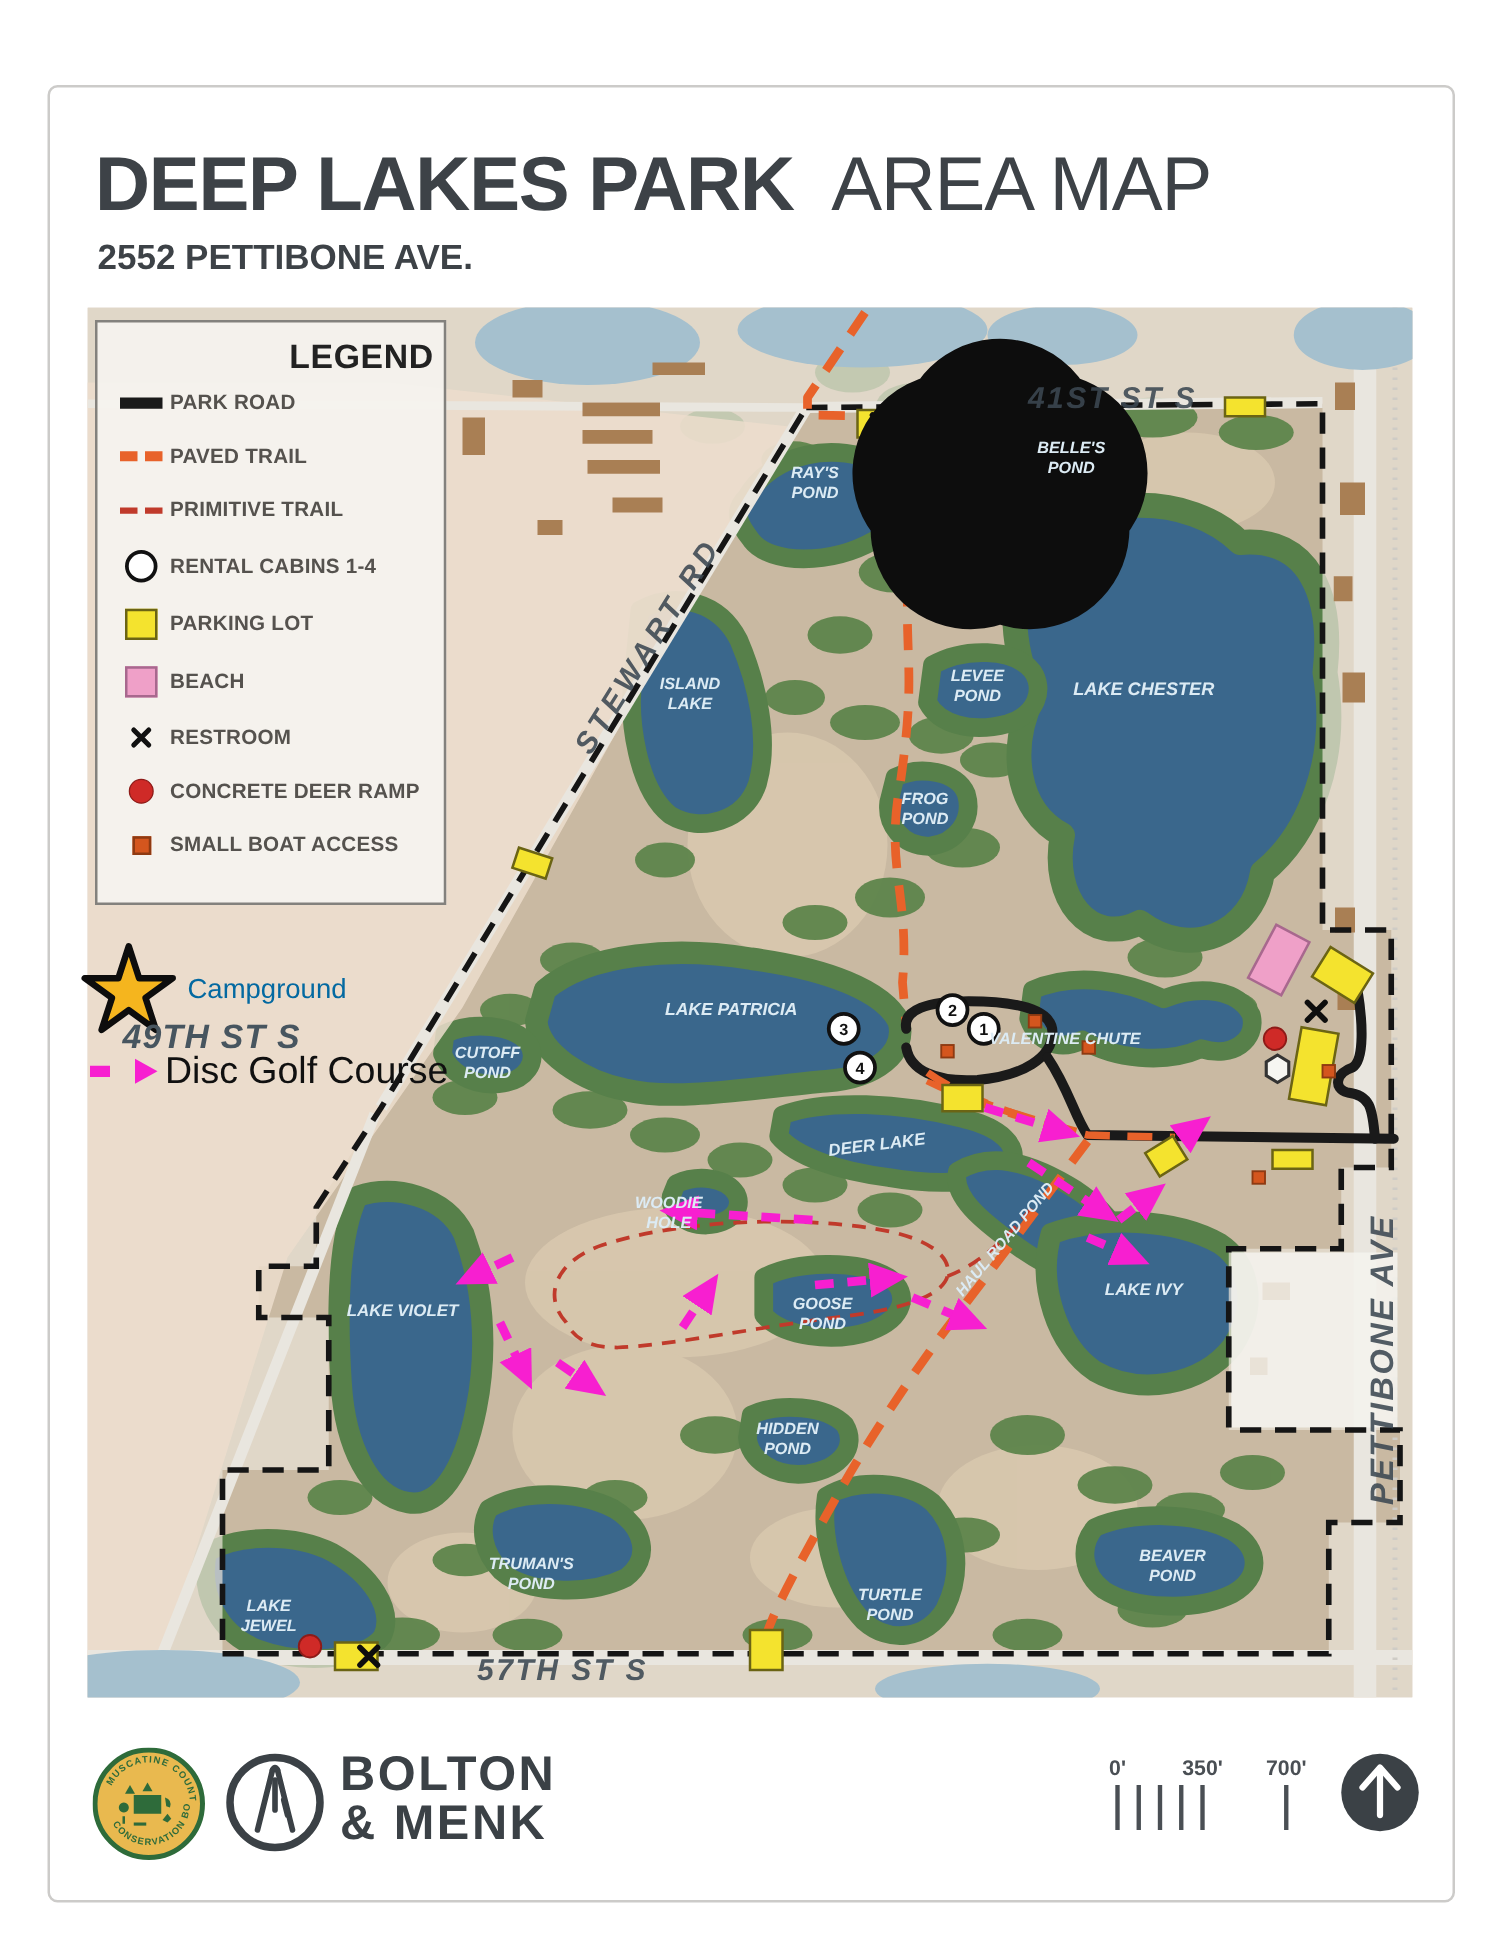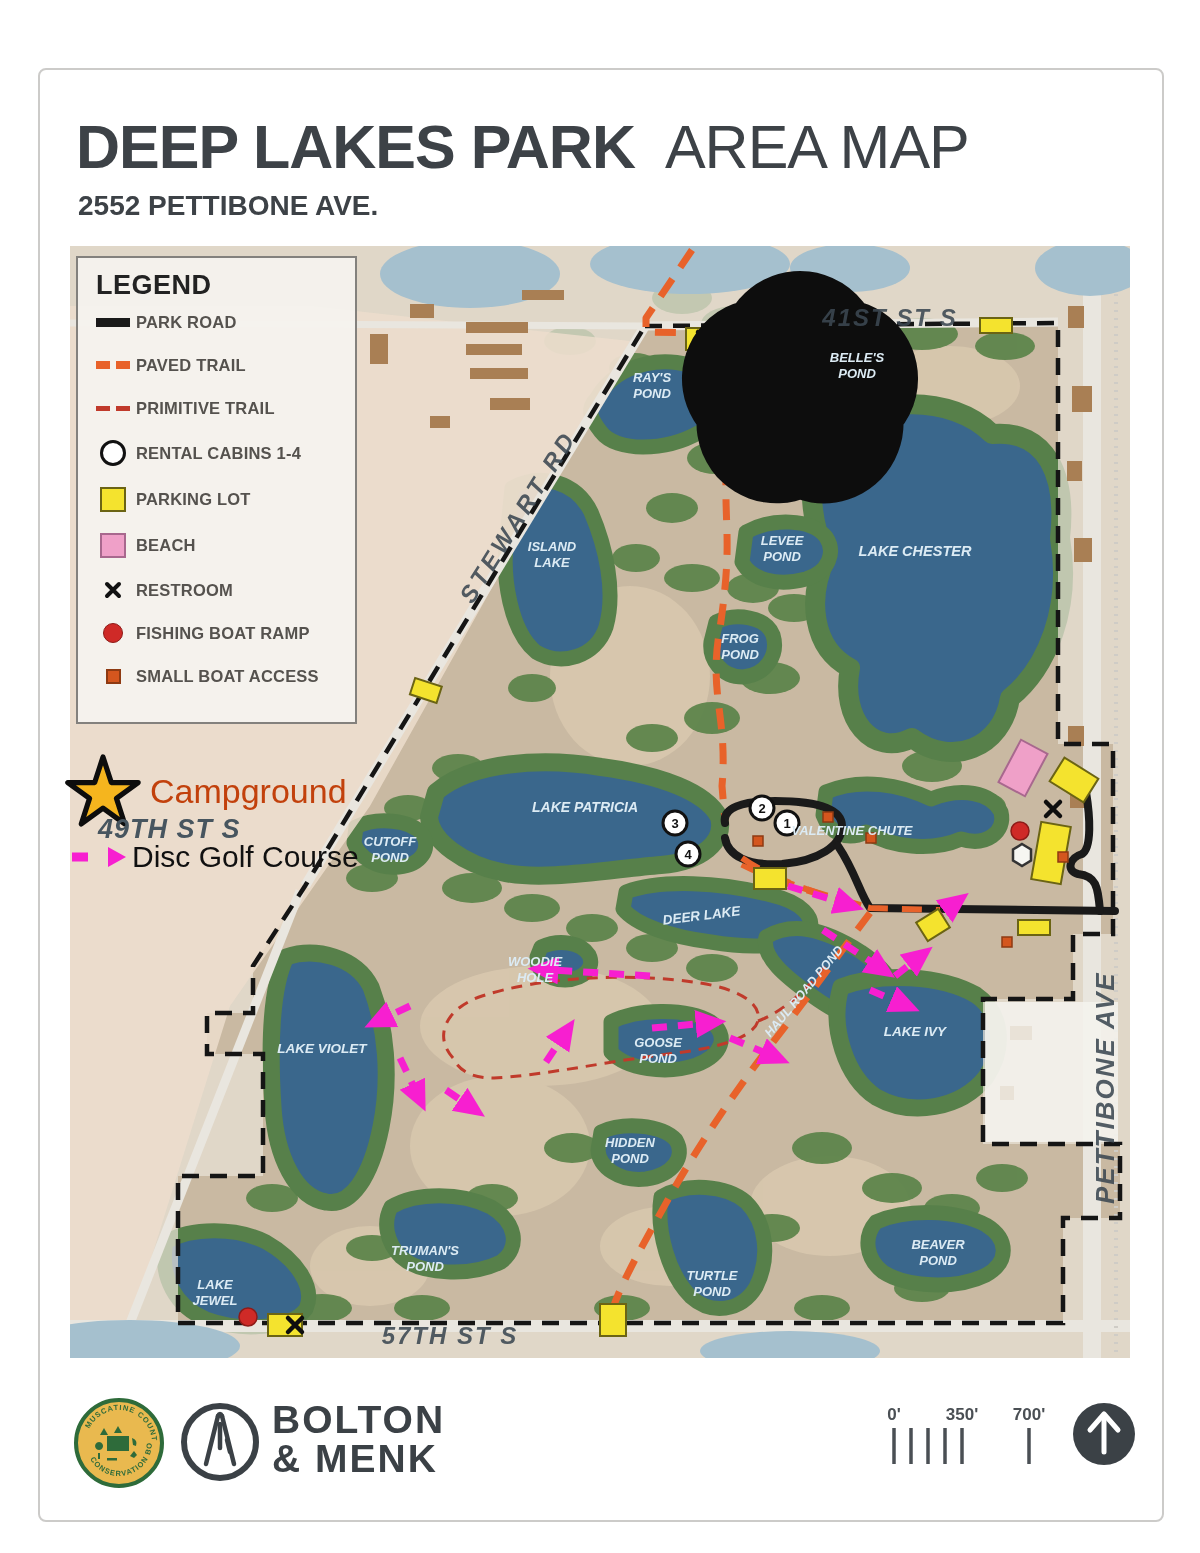--- a/index.html
+++ b/index.html
@@ -16,36 +16,36 @@
   .title .light{font-weight:400;margin-left:14px;}
   .subtitle{position:absolute;left:78px;top:190px;width:1060px;display:flex;gap:58px;
     font-size:28px;font-weight:700;color:#3d4247;justify-content:space-between;}
   .subtitle .desc{font-weight:400;}
   
   .map-wrap{position:absolute;left:70px;top:246px;width:1060px;height:1112px;}
   
   .legend{position:absolute;left:76px;top:256px;width:281px;
     background:rgba(245,243,239,0.93);border:2px solid #83817d;
     padding:10px 8px 14px 12px;box-sizing:border-box;}
-  .legend h2{margin:2px 0 10px 6px;font-size:27px;font-weight:800;color:#222;letter-spacing:.5px;}
+  .legend h2{margin:2px 0 10px 6px;font-size:27px;font-weight:800;color:#222;letter-spacing:.5px;text-align:right;}
   .legend-row{display:flex;align-items:center;margin:0 0 21px 0;min-height:22px;}
   .legend-key{width:46px;display:flex;justify-content:center;align-items:center;flex:0 0 46px;}
   .legend-label{font-size:16.5px;font-weight:700;color:#55524e;letter-spacing:.2px;line-height:1.15;}
   .sw-road{width:34px;height:9px;background:#1a1a1a;}
   .dash2{display:flex;gap:6px;}
   .dash2 i{display:block;width:14px;height:8px;background:#E8622A;}
   .dash2.prim i{height:5px;background:#C03A2B;}
   .sw-circle{width:20px;height:20px;border-radius:50%;background:#fff;border:3px solid #111;}
   .sw-park{width:22px;height:21px;background:#F4E32E;border:2px solid #6b6414;}
   .sw-beach{width:22px;height:21px;background:#EFA0C8;border:2px solid #a8688e;}
   .sw-boat{width:18px;height:18px;border-radius:50%;background:#CF2A27;border:1px solid #8e1b18;}
   .sw-small{width:11px;height:11px;background:#D4561E;border:2px solid #8e3a12;}
   
   .campground-row{position:absolute;left:62px;top:750px;display:flex;align-items:center;}
-  .campground-label{font-size:34px;color:#c2410c;margin-left:6px;}
+  .campground-label{font-size:22px;color:#0369a1;margin-left:6px;}
   .street49{position:absolute;left:98px;top:814px;font-size:27px;font-style:italic;
     font-weight:700;color:#47555f;letter-spacing:1px;}
   .disc-row{position:absolute;left:68px;top:840px;display:flex;align-items:center;}
   .disc-label{font-size:30px;color:#101010;margin-left:2px;}
   
   .footer{position:absolute;left:0;top:1392px;width:1200px;height:110px;}
   .mccb{position:absolute;left:74px;top:6px;}
   .bm-logo{position:absolute;left:178px;top:8px;}
   .bm-text{position:absolute;left:272px;top:8px;font-size:39px;font-weight:800;
     color:#3b4146;letter-spacing:2px;line-height:1.0;}
@@ -424,21 +424,21 @@
       <svg width="18" height="18" viewBox="0 0 18 18">
           <path d="M3,3 L15,15 M15,3 L3,15" stroke="#111" stroke-width="4" stroke-linecap="round"></path>
         </svg>
     </span>
     <span class="legend-label">RESTROOM</span>
   </div>
   <div class="legend-row">
     <span class="legend-key">
         <span class="sw-boat"></span>
       </span>
-    <span class="legend-label">FISHING BOAT RAMP</span>
+    <span class="legend-label">CONCRETE DEER RAMP</span>
   </div>
   <div class="legend-row">
     <span class="legend-key">
         <span class="sw-small"></span>
       </span>
     <span class="legend-label">SMALL BOAT ACCESS</span>
   </div>
 </div>
 
 <div class="campground-row">

